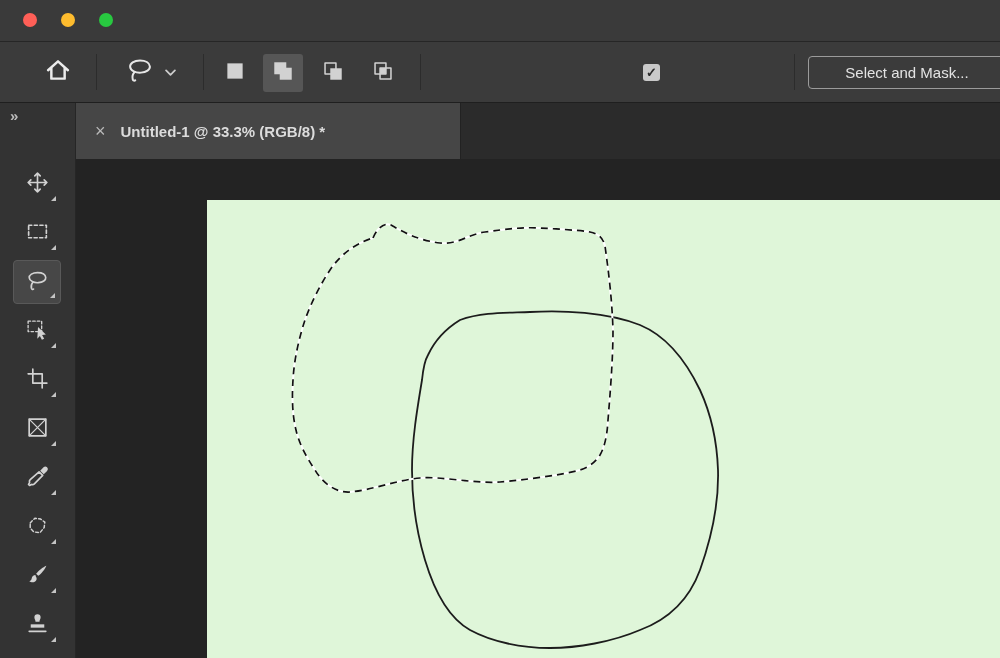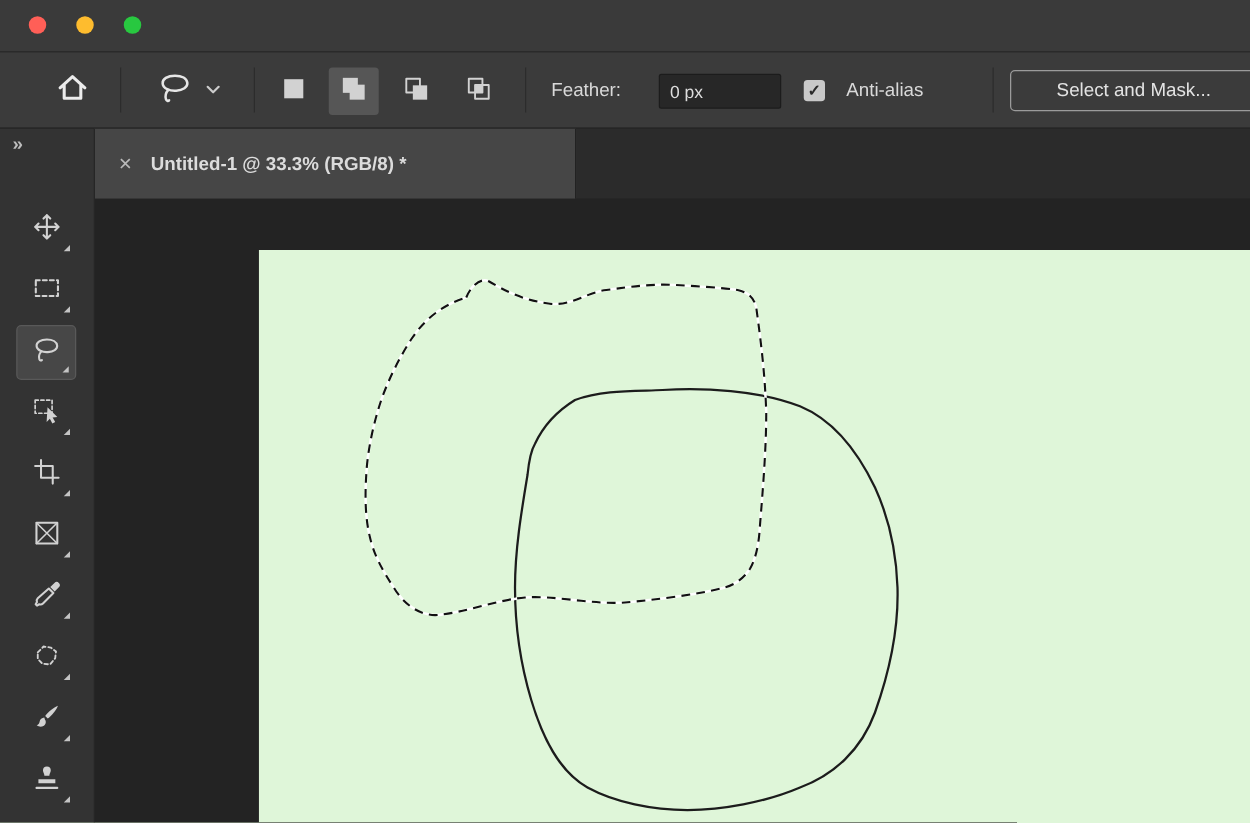--- a/index.html
+++ b/index.html
@@ -167,30 +167,23 @@
       <svg width="24" height="24" viewBox="0 0 22 22">
         <rect class="ui-stroke" style="stroke-width:1.4" x="3.7" y="3.7" width="10" height="10"></rect>
         <rect class="ui-stroke" style="stroke-width:1.4" x="8.3" y="8.3" width="10" height="10"></rect>
         <rect class="ui-fill" x="8.3" y="8.3" width="5.4" height="5.4"></rect>
       </svg>
     </span>
   </div>
 
   <div class="vsep" style="left:420px"></div>
 
-  <div class="obar-item feather-label">
-    <span class="obar-label">Feather:</span>
-  </div>
-  <input class="feather-input" readonly="" value="0 px" style="">
 
   <div class="checkbox">
     <span>✓</span>
-  </div>
-  <div class="obar-item anti-alias-label">
-    <span class="obar-label">Anti-alias</span>
   </div>
 
   <div class="vsep" style="left:794px"></div>
 
   <div class="select-mask-btn">
     <span>Select and Mask...</span>
   </div>
 </div>
 
 <div class="tab-bar">

